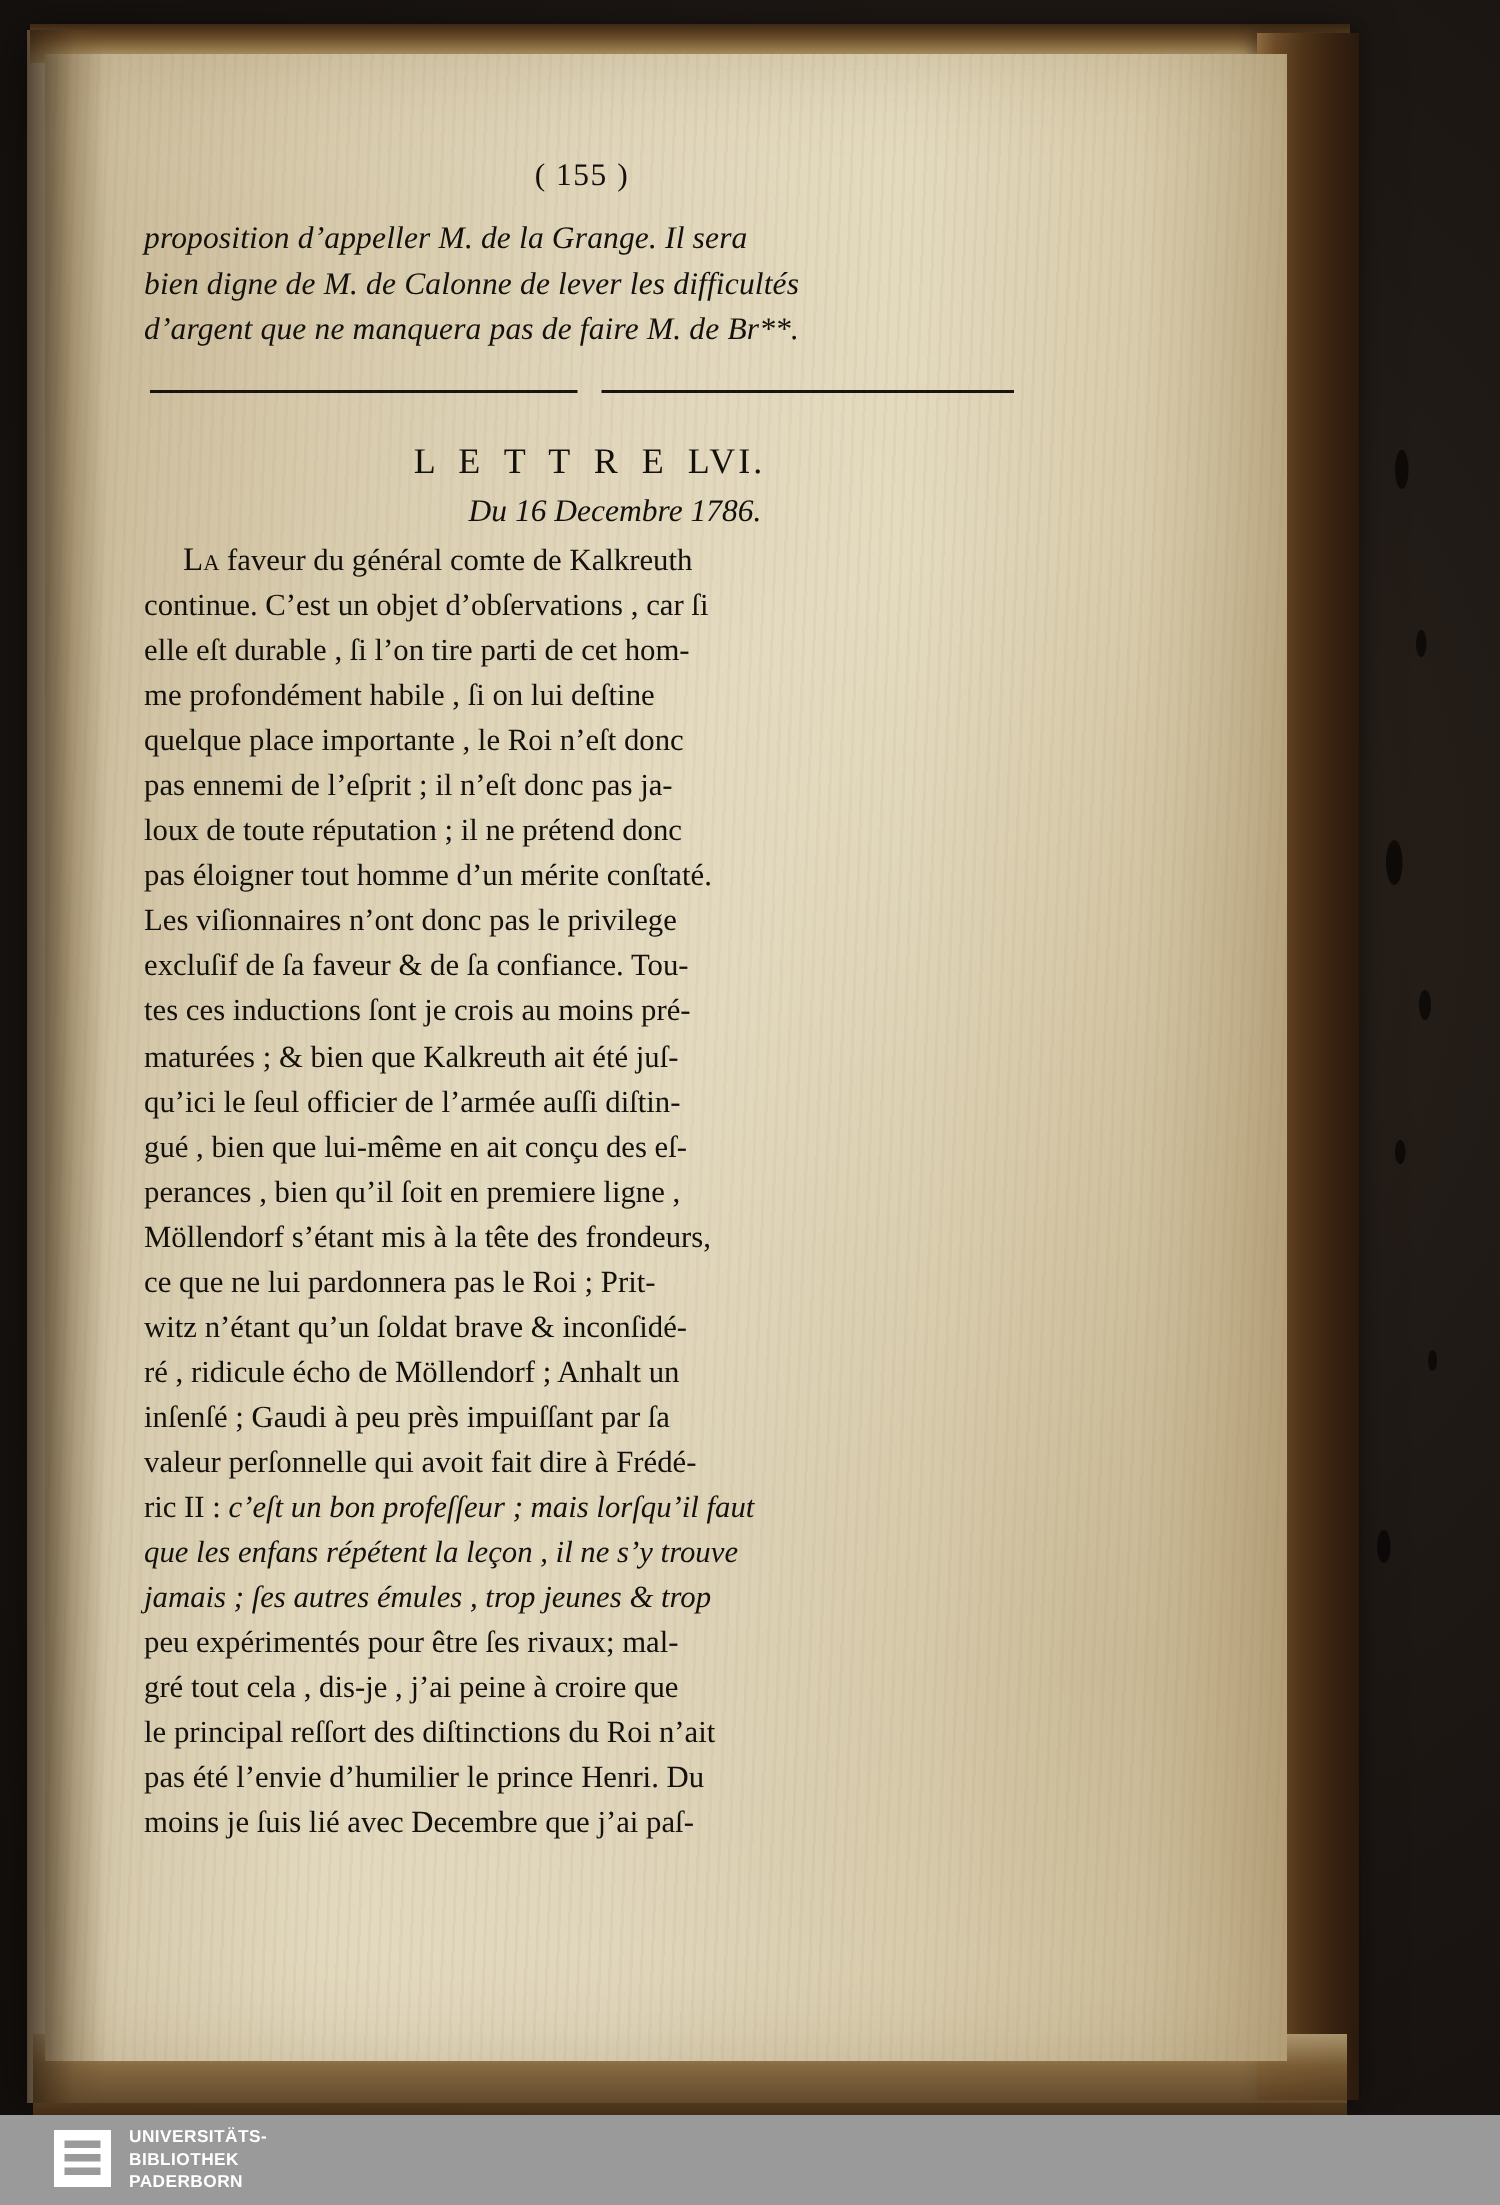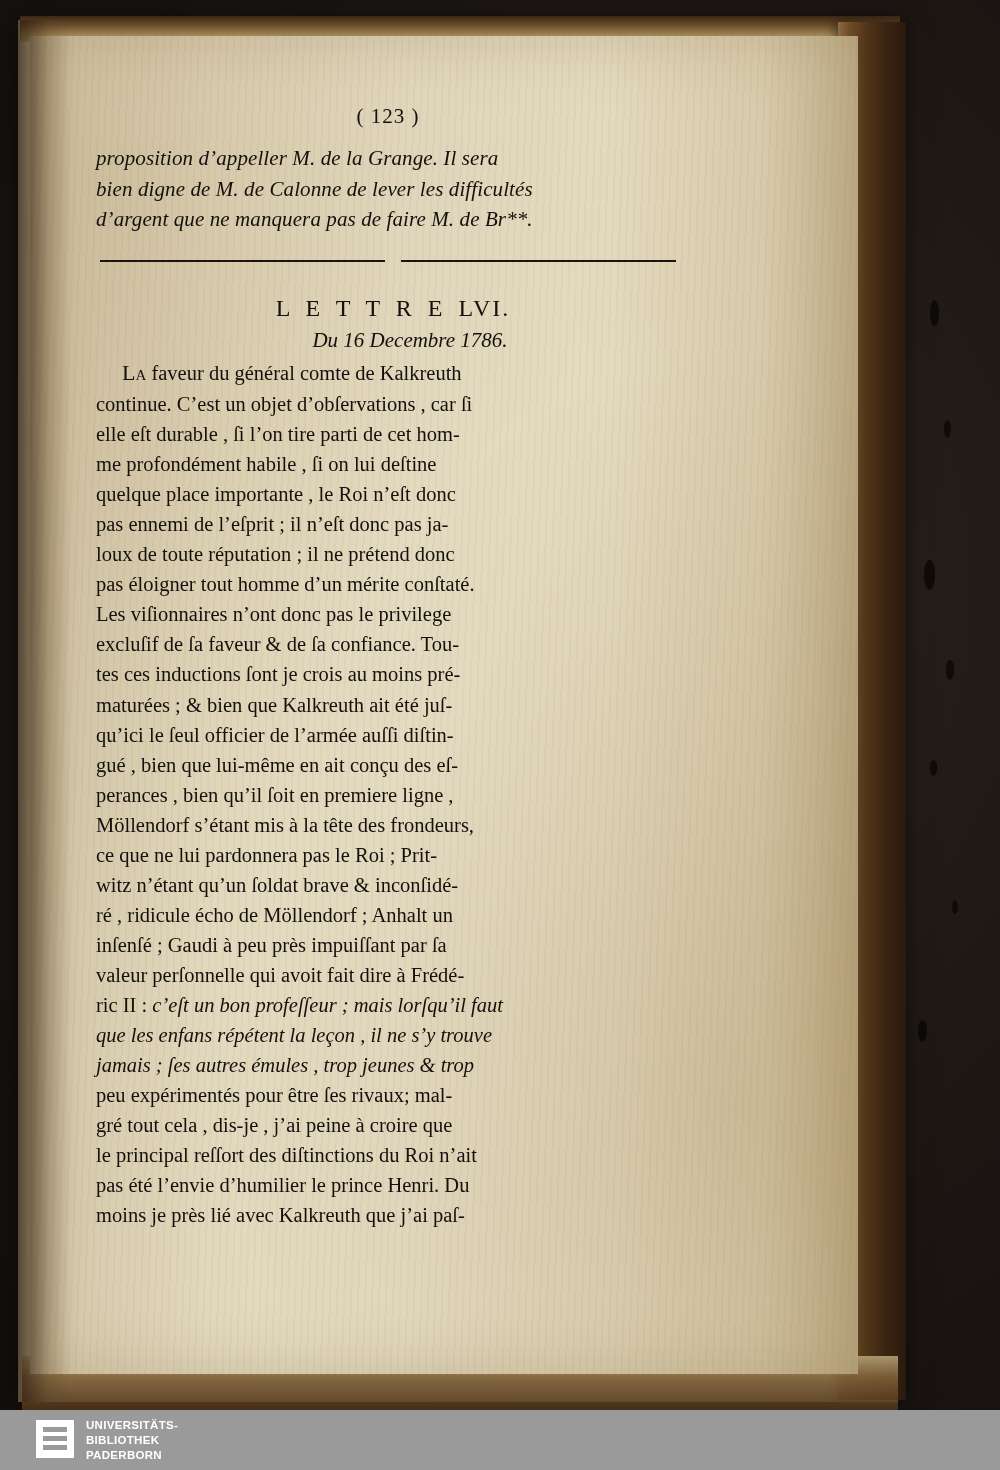--- a/index.html
+++ b/index.html
@@ -236,21 +236,21 @@
   <div class="book"></div>
   <div class="edge-top"></div>
   <div class="edge-right"></div>
   <div class="edge-bottom"></div>
 
   <div class="page"></div>
   <div class="gutter"></div>
 
   <div class="text-col">
 
-    <div class="folio">( 123 )</div>
+    <div class="folio">( 155 )</div>
 
     <div class="epigraph">
       <div>proposition d’appeller M. de la Grange.  Il sera</div>
       <div>bien digne de M. de Calonne de lever les difficultés</div>
       <div>d’argent que ne manquera pas de faire M. de Br**.</div>
     </div>
 
     <div class="rule-wrap">
       <div class="rule-l"></div>
       <div class="rule-r"></div>
@@ -285,21 +285,21 @@
       <span class="ln">ré ,  ridicule écho de Möllendorf  ;  Anhalt un</span>
       <span class="ln">inſenſé ;  Gaudi à peu près  impuiſſant par ſa</span>
       <span class="ln">valeur perſonnelle qui  avoit fait  dire à Frédé-</span>
       <span class="ln"><span>ric II :</span> <span class="ital">c’eſt un bon profeſſeur ;  mais lorſqu’il faut</span></span>
       <span class="ln ital">que les enfans répétent la leçon ,  il  ne s’y trouve</span>
       <span class="ln"><span class="ital">jamais ;  ſes autres émules ,  trop jeunes &amp; trop</span></span>
       <span class="ln">peu expérimentés pour être ſes rivaux; mal-</span>
       <span class="ln">gré tout cela ,  dis-je , j’ai peine à croire que</span>
       <span class="ln">le principal reſſort des diſtinctions du Roi n’ait</span>
       <span class="ln">pas été l’envie d’humilier le prince Henri. Du</span>
-      <span class="ln">moins je près lié avec Kalkreuth que j’ai paſ-</span>
+      <span class="ln">moins je ſuis lié avec Decembre que j’ai paſ-</span>
     </div>
   </div>
 
   <div class="wm-bar"></div>
   <div class="wm-logo">
     <div class="bar1"></div>
     <div class="bar2"></div>
     <div class="bar3"></div>
   </div>
   <div class="wm-text">

